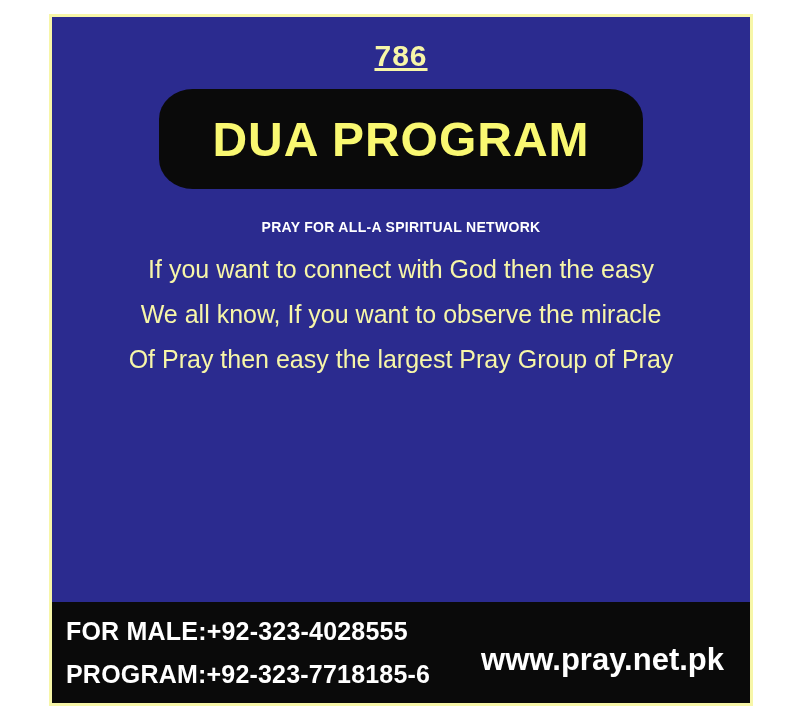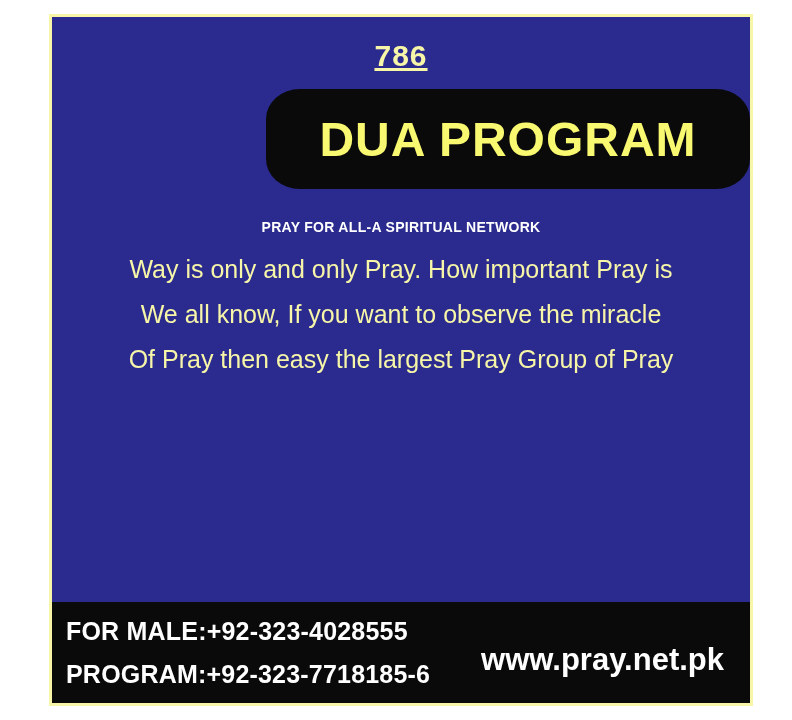--- a/index.html
+++ b/index.html
@@ -47,21 +47,21 @@
     color: #f7f6a8;
     font-size: 30px;
     font-weight: bold;
     text-decoration: underline;
     margin-top: 22px;
     letter-spacing: 1px;
     font-family: "Liberation Sans", sans-serif;
   }
   .title-wrap {
     display: flex;
-    justify-content: flex-end;
+    justify-content: center;
     margin-top: 16px;
   }
   .title-plate {
     background: #0a0a0a;
     width: 484px;
     height: 100px;
     border-radius: 34px / 30px;
     display: flex;
     align-items: center;
     justify-content: center;
@@ -146,21 +146,21 @@
 
       <div class="title-wrap">
         <div class="title-plate">
           <span>DUA PROGRAM</span>
         </div>
       </div>
 
       <div class="subtitle">PRAY FOR ALL-A SPIRITUAL NETWORK</div>
 
       <div class="body-lines">
-        <p class="body-line">Way is only and only Pray. How important Pray is</p>
+        <p class="body-line">If you want to connect with God then the easy</p>
         <p class="body-line gap-before">We all know, If you want to observe the miracle</p>
         <p class="body-line">Of Pray then easy the largest Pray Group of Pray</p>
       </div>
 
     </div>
 
     <div class="footer">
       <div class="contacts">
         <div class="contact-row">
           <span class="lbl">FOR MALE:</span><span>+92-323-4028555</span>

